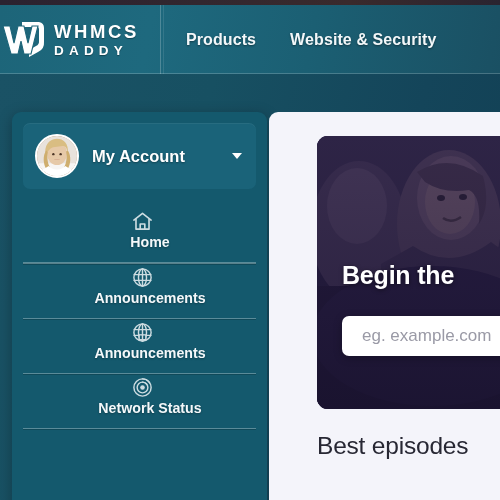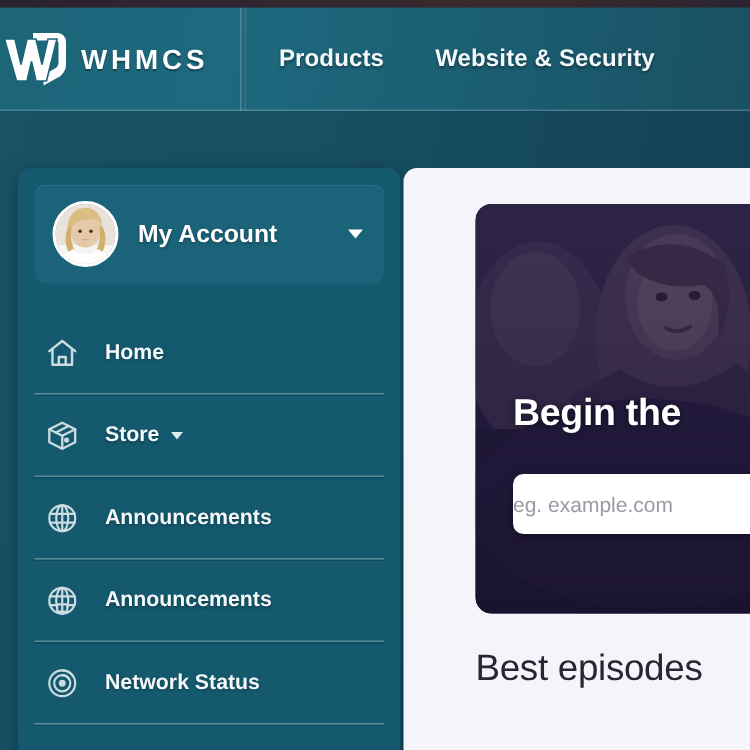--- a/index.html
+++ b/index.html
@@ -100,21 +100,21 @@
     width: 0; height: 0; flex: 0 0 auto;
     border-left: 5.5px solid transparent;
     border-right: 5.5px solid transparent;
     border-top: 6.5px solid #ffffff;
     margin-right: 2px;
   }
 
   .menu { margin-top: 19px; padding: 0 11px; }
   .mrow {
     display: flex; align-items: center; height: 54px;
-    cursor: pointer; padding-left: 5px;
+    cursor: pointer; padding-left: 5px; flex-direction: column;
   }
   .mrow + .mdiv { }
   .mdiv {
     height: 1px; width: 100%;
     background: rgba(255,255,255,.30);
     box-shadow: 0 1px 0 rgba(0,0,0,.18);
   }
   .micon {
     width: 26px; height: 26px; flex: 0 0 auto;
     display: flex; align-items: center; justify-content: center;
@@ -159,21 +159,21 @@
     text-shadow: 0 1px 4px rgba(0,0,0,.5);
   }
   .hero-search {
     position: absolute; left: 25px; top: 180px;
     width: 215px; height: 40px;
     background: #ffffff; border-radius: 7px;
     display: flex; align-items: center;
     box-shadow: 0 2px 8px rgba(0,0,0,.28);
   }
   .hero-search-ph {
-    color: #9a9aa6; font-size: 14px; padding-left: 0;
+    color: #9a9aa6; font-size: 17px; padding-left: 20px;
     white-space: nowrap;
   }
   .sec-title {
     position: absolute; left: 48px; top: 320px;
     color: #272733; font-size: 24.5px; font-weight: 400;
     white-space: nowrap; letter-spacing: -.2px;
   }
 </style>
 </head>
 <body>
@@ -186,20 +186,21 @@
     <div class="logo-wrap">
       <span class="logo-mark">
         <svg viewBox="0 0 43 37" xmlns="http://www.w3.org/2000/svg">
           <path d="M20 1 L37 1 A6 6 0 0 1 42 7 L42 21 A10 10 0 0 1 36 31 L27 36 L27 29 L34 25 A5 5 0 0 0 37 20 L37 8 A2 2 0 0 0 35 6 L20 6 Z" fill="#ffffff"></path>
           <path d="M1 5 L8 5 L12 22 L16 5 L22 5 L26 22 L30 5 L36 5 L29 33 L22 33 L19 20 L16 33 L9 33 Z" fill="#ffffff"></path>
           <path d="M1 5 L8 5 L12 22 L16 5 L22 5 L26 22 L30 5 L36 5 L29 33 L22 33 L19 20 L16 33 L9 33 Z" fill="none" stroke="#1d6579" stroke-width="1.1"></path>
         </svg>
       </span>
       <span class="logo-text">
         <span class="logo-l1">WHMCS</span>
+        <span class="logo-l2">DADDY</span>
       </span>
     </div>
 
     <div class="hdr-sep"></div>
     <div class="hdr-sep b"></div>
 
     <div class="nav">
       <div class="nav-item">Products</div>
       <div class="nav-item">Website &amp; Security</div>
 
@@ -245,33 +246,20 @@
           <svg width="23" height="23" viewBox="0 0 24 24" fill="none" stroke="#e7eff2" stroke-width="1.7" stroke-linecap="round" stroke-linejoin="round">
             <path d="M3 10.5 L12 3.5 L21 10.5"></path>
             <path d="M5.2 9.6 V20 h13.6 V9.6"></path>
             <path d="M9.6 20 v-5.4 h4.8 V20"></path>
           </svg>
         </span>
         <span class="mlabel">Home</span>
       </div>
       <div class="mdiv"></div>
 
-      <div class="mrow">
-        <span class="micon">
-          <svg width="23" height="23" viewBox="0 0 24 24" fill="none" stroke="#e7eff2" stroke-width="1.6" stroke-linecap="round" stroke-linejoin="round">
-            <path d="M12 3 L21 7.5 L12 12 L3 7.5 Z"></path>
-            <path d="M3 7.5 V16.5 L12 21 V12"></path>
-            <path d="M21 7.5 V16.5 L12 21"></path>
-            <path d="M16.5 5.2 L7.6 9.8"></path>
-            <circle cx="15" cy="15" r="1"></circle>
-          </svg>
-        </span>
-        <span class="mlabel">Store</span>
-        <span class="mcaret"></span>
-      </div>
       <div class="mdiv"></div>
 
       <div class="mrow">
         <span class="micon">
           <svg width="23" height="23" viewBox="0 0 24 24" fill="none" stroke="#e7eff2" stroke-width="1.5" stroke-linecap="round">
             <circle cx="12" cy="12" r="9"></circle>
             <ellipse cx="12" cy="12" rx="4.2" ry="9"></ellipse>
             <path d="M3.3 9 H20.7 M3.3 15 H20.7 M12 3 V21"></path>
           </svg>
         </span>

